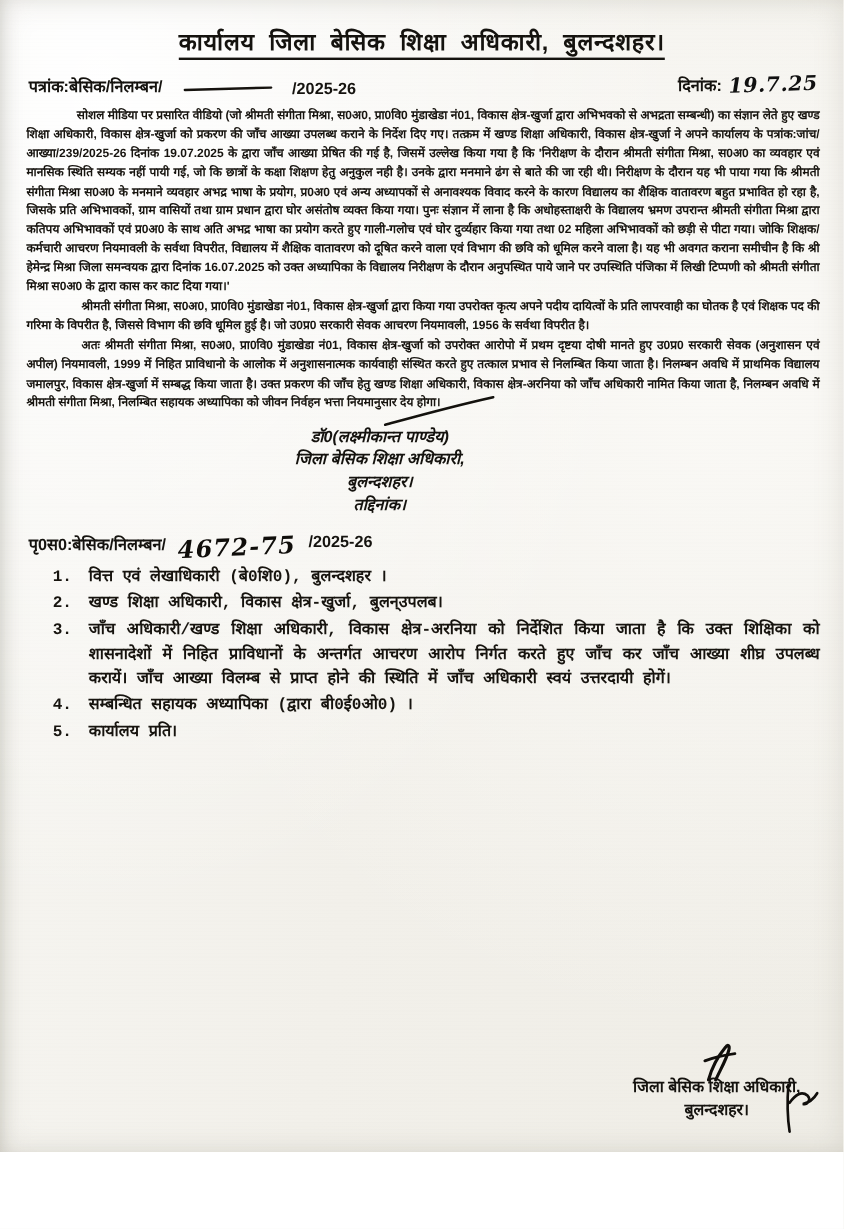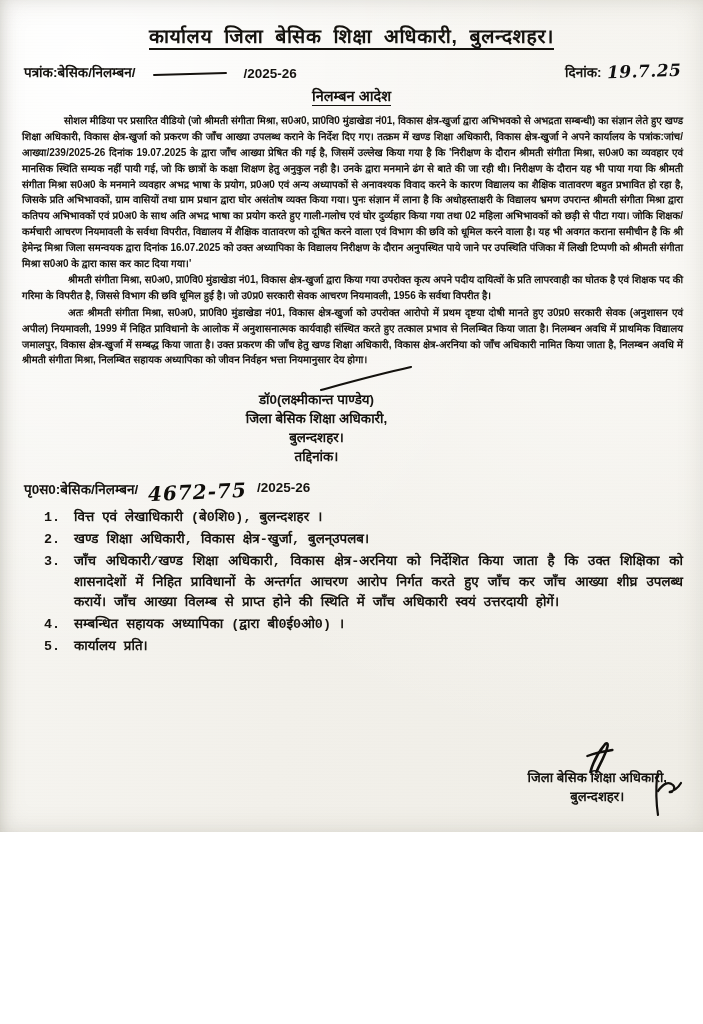--- a/index.html
+++ b/index.html
@@ -6,21 +6,21 @@
     margin: 0;
     padding: 0;
     background: #ffffff;
   }
   body {
     font-family: "Liberation Sans", "DejaVu Sans", sans-serif;
   }
   .page {
     position: relative;
     width: 703px;
-    height: 832px;
+    height: 960px;
     overflow: hidden;
     background: #f3f1ec;
     background-image:
       radial-gradient(ellipse at 12% 8%, #ffffff 0%, rgba(255,255,255,0) 55%),
       radial-gradient(ellipse at 85% 30%, #fbfaf7 0%, rgba(251,250,247,0) 60%),
       linear-gradient(100deg, #f7f6f2 0%, #f2f0ea 48%, #efedE6 100%);
     box-sizing: border-box;
     padding: 0 14px;
   }
   .paper-noise {
@@ -136,24 +136,25 @@
     text-justify: inter-word;
     line-height: 1.58;
     margin: 0 0 1px 0;
     text-indent: 42px;
   }
   .para.p2 { text-indent: 46px; }
   .para.p3 { text-indent: 46px; }
 
   
   .sig-block {
-    margin-top: 22px;
+    margin-top: 10px;
     padding-right: 70px;
     text-align: center;
     position: relative;
+    font-style: italic;
   }
   .sig-inner {
     display: inline-block;
     text-align: center;
     position: relative;
   }
   .sig-stroke {
     position: absolute;
     top: -24px;
     left: 52%;
@@ -261,23 +262,20 @@
       <span>पत्रांक:बेसिक/निलम्बन/</span>
       <span class="ref-blank"></span>
       <span class="ref-year">/2025-26</span>
     </div>
     <div class="ref-right">
       <span>दिनांक:</span>
       <span class="hand">19.7.25</span>
     </div>
   </div>
 
-  <div class="doc-heading">
-    <span>निलम्बन आदेश</span>
-  </div>
 
   <div class="body-block">
     <p class="para p1">सोशल मीडिया पर प्रसारित वीडियो (जो श्रीमती संगीता मिश्रा, स0अ0, प्रा0वि0 मुंडाखेडा नं01, विकास क्षेत्र-खुर्जा द्वारा अभिभवको से अभद्रता सम्बन्धी) का संज्ञान लेते हुए खण्ड शिक्षा अधिकारी, विकास क्षेत्र-खुर्जा को प्रकरण की जाँच आख्या उपलब्ध कराने के निर्देश दिए गए। तत्क्रम में खण्ड शिक्षा अधिकारी, विकास क्षेत्र-खुर्जा ने अपने कार्यालय के पत्रांक:जांच/आख्या/239/2025-26 दिनांक 19.07.2025 के द्वारा जाँच आख्या प्रेषित की गई है, जिसमें उल्लेख किया गया है कि 'निरीक्षण के दौरान श्रीमती संगीता मिश्रा, स0अ0 का व्यवहार एवं मानसिक स्थिति सम्यक नहीं पायी गई, जो कि छात्रों के कक्षा शिक्षण हेतु अनुकुल नही है। उनके द्वारा मनमाने ढंग से बाते की जा रही थी। निरीक्षण के दौरान यह भी पाया गया कि श्रीमती संगीता मिश्रा स0अ0 के मनमाने व्यवहार अभद्र भाषा के प्रयोग, प्र0अ0 एवं अन्य अध्यापकों से अनावश्यक विवाद करने के कारण विद्यालय का शैक्षिक वातावरण बहुत प्रभावित हो रहा है, जिसके प्रति अभिभावकों, ग्राम वासियों तथा ग्राम प्रधान द्वारा घोर असंतोष व्यक्त किया गया। पुनः संज्ञान में लाना है कि अधोहस्ताक्षरी के विद्यालय भ्रमण उपरान्त श्रीमती संगीता मिश्रा द्वारा कतिपय अभिभावकों एवं प्र0अ0 के साथ अति अभद्र भाषा का प्रयोग करते हुए गाली-गलोच एवं घोर दुर्व्यहार किया गया तथा 02 महिला अभिभावकों को छड़ी से पीटा गया। जोकि शिक्षक/कर्मचारी आचरण नियमावली के सर्वथा विपरीत, विद्यालय में शैक्षिक वातावरण को दूषित करने वाला एवं विभाग की छवि को धूमिल करने वाला है। यह भी अवगत कराना समीचीन है कि श्री हेमेन्द्र मिश्रा जिला समन्वयक द्वारा दिनांक 16.07.2025 को उक्त अध्यापिका के विद्यालय निरीक्षण के दौरान अनुपस्थित पाये जाने पर उपस्थिति पंजिका में लिखी टिप्पणी को श्रीमती संगीता मिश्रा स0अ0 के द्वारा कास कर काट दिया गया।'</p>
     <p class="para p2">श्रीमती संगीता मिश्रा, स0अ0, प्रा0वि0 मुंडाखेडा नं01, विकास क्षेत्र-खुर्जा द्वारा किया गया उपरोक्त कृत्य अपने पदीय दायित्वों के प्रति लापरवाही का घोतक है एवं शिक्षक पद की गरिमा के विपरीत है, जिससे विभाग की छवि धूमिल हुई है। जो उ0प्र0 सरकारी सेवक आचरण नियमावली, 1956 के सर्वथा विपरीत है।</p>
     <p class="para p3">अतः श्रीमती संगीता मिश्रा, स0अ0, प्रा0वि0 मुंडाखेडा नं01, विकास क्षेत्र-खुर्जा को उपरोक्त आरोपो में प्रथम दृष्टया दोषी मानते हुए उ0प्र0 सरकारी सेवक (अनुशासन एवं अपील) नियमावली, 1999 में निहित प्राविधानो के आलोक में अनुशासनात्मक कार्यवाही संस्थित करते हुए तत्काल प्रभाव से निलम्बित किया जाता है। निलम्बन अवधि में प्राथमिक विद्यालय जमालपुर, विकास क्षेत्र-खुर्जा में सम्बद्ध किया जाता है। उक्त प्रकरण की जाँच हेतु खण्ड शिक्षा अधिकारी, विकास क्षेत्र-अरनिया को जाँच अधिकारी नामित किया जाता है, निलम्बन अवधि में श्रीमती संगीता मिश्रा, निलम्बित सहायक अध्यापिका को जीवन निर्वहन भत्ता नियमानुसार देय होगा।</p>
   </div>
 
   <div class="sig-block">
     <div class="sig-inner">
       <svg class="sig-stroke" viewBox="0 0 96 26">

